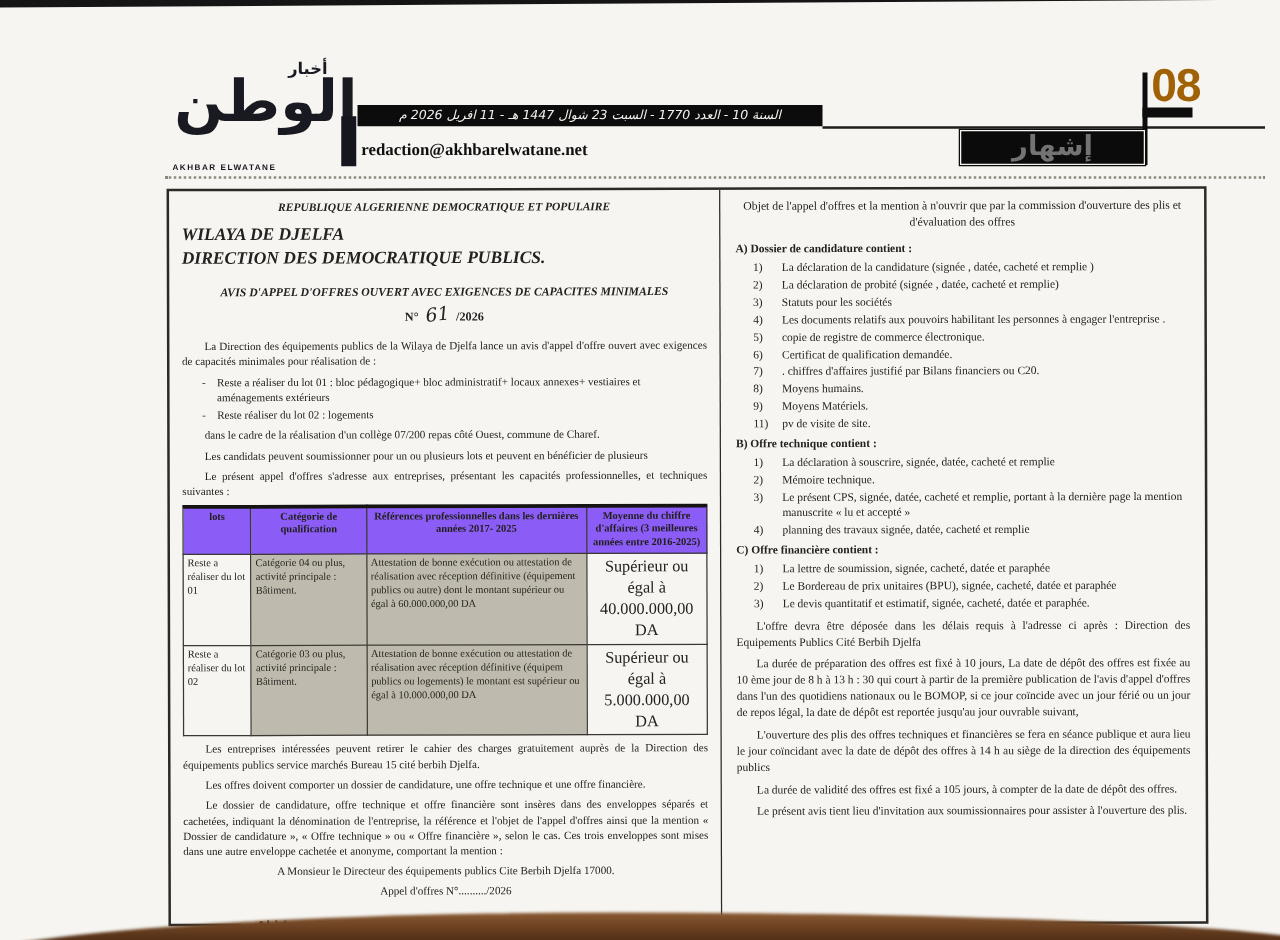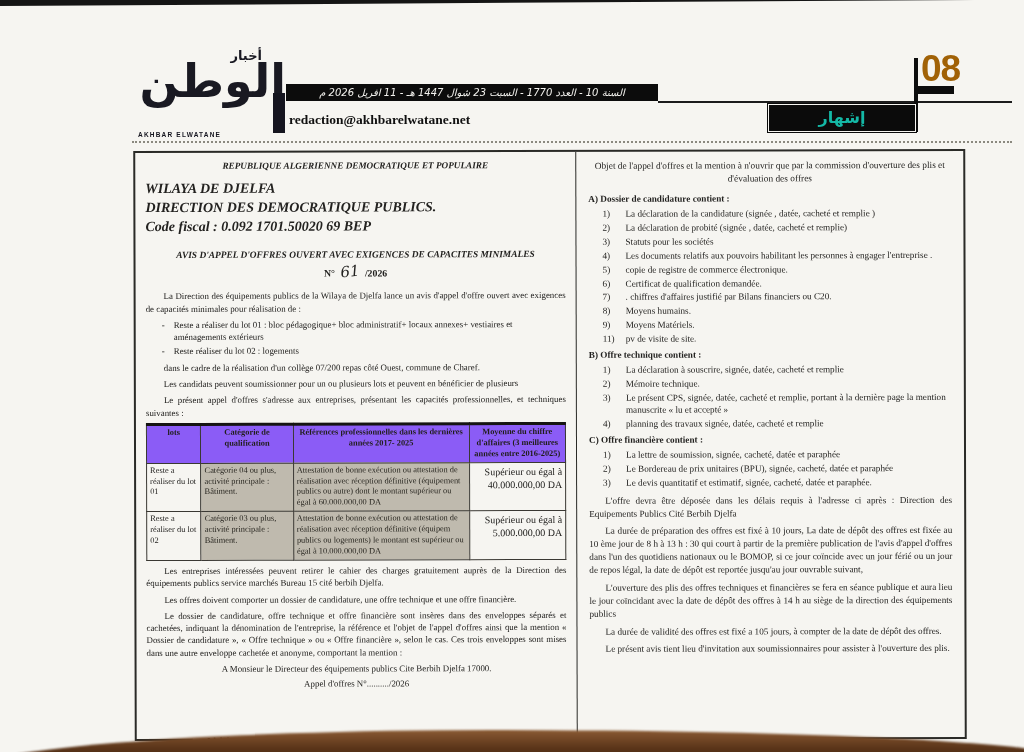--- a/index.html
+++ b/index.html
@@ -29,21 +29,21 @@
     text-align:center; direction:rtl; white-space:nowrap; overflow:hidden;font-style:italic;}
   .header-rule{position:absolute; left:658px; top:101px; width:354px; height:2px; background:#1c1c1c;}
   .email{position:absolute; left:289px; top:112px; font-family:"Liberation Serif",serif;
     font-weight:bold; font-size:13.5px; color:#101010;}
   .page-number{position:absolute; left:921px; top:48px; font-family:"Liberation Sans",sans-serif;
     font-weight:bold; font-size:37px; letter-spacing:-1px; color:#a16207;}
   .bracket-v{position:absolute; left:914px; top:58px; width:4px; height:74px; background:#0d0d0d;}
   .bracket-h{position:absolute; left:914px; top:86px; width:40px; height:8px; background:#0d0d0d;}
   .section-banner{position:absolute; left:768px; top:104px; width:146px; height:26px;
     background:#0b0b0b; border:1.5px solid #f6f5f1; outline:1.5px solid #0b0b0b;
-    color:#14b8a6; font-family:"DejaVu Sans",sans-serif; font-weight:bold; font-size:16px;
+    color:#737373; font-family:"DejaVu Sans",sans-serif; font-weight:bold; font-size:22px;
     line-height:25px; text-align:center; direction:rtl;}
   .dotted-rule{position:absolute; left:132px; top:141px; width:880px; height:0;
     border-top:2px dotted #8b897f;}
   
   .notice{position:absolute; left:134px; top:150px; width:828px; height:586px;
     border:2px solid #2a2a27; display:flex; transform:rotate(-0.15deg); background:#f6f5f1;}
   .col-left{width:420px; border-right:1.5px solid #2a2a27; padding:7px 10px 4px 10px;
     font-size:8.9px; line-height:1.38;}
   .col-right{flex:1; padding:8px 12px 4px 12px; font-size:9.2px; line-height:1.4;}
   .republic{font-style:italic; font-weight:bold; text-align:center; font-size:9.2px; margin-bottom:6px;}
@@ -54,21 +54,21 @@
     font-size:15px; transform:rotate(-6deg); margin:0 3px; font-weight:normal;}
   .para{text-align:justify; text-indent:18px; margin:4px 0;}
   .lot-item{display:flex; gap:6px; margin:2px 0 2px 16px; text-align:left;}
   .lot-item .dash{width:6px; flex:none;}
   
   table.qual{width:100%; border-collapse:collapse; margin:4px 0 3px 0; font-size:8.4px; line-height:1.3;
     border:1.5px solid #22211e; border-top:3px solid #151412;}
   table.qual th, table.qual td{border:1px solid #3a3833; padding:2px 3px; vertical-align:top;}
   table.qual th{background:#8b5cf6; color:#201e19; font-weight:bold; text-align:center;}
   td.smudge{background:#bfbaae; color:#27251f;}
-  td.clean{text-align:right; vertical-align:middle; font-size:10px;margin-top:44px;}
+  td.clean{text-align:center; vertical-align:middle; font-size:13px;margin-top:44px;}
   .mention{text-align:center; margin:3px 0;}
   .anep{position:absolute; bottom:-9px; left:56px; background:#f6f5f1; padding:0 12px;
     font-family:"Liberation Sans",sans-serif; font-weight:bold; font-size:11.5px; color:#111;}
   
   .objet{text-align:center; font-size:9.4px; margin-bottom:7px;}
   .sec-label{font-weight:bold; margin:3px 0 2px 0;}
   .sec-list{margin:0 0 2px 14px;}
   .sec-item{display:flex; gap:6px; margin:1px 0;}
   .sec-item .num{width:17px; flex:none;}
   .sec-item .txt{flex:1;}
@@ -98,21 +98,20 @@
   <div class="section-banner">إشهار</div>
 
   <div class="dotted-rule"></div>
 
   <div class="notice">
 
     <div class="col-left">
       <div class="republic">REPUBLIQUE ALGERIENNE DEMOCRATIQUE ET POPULAIRE</div>
       <div class="agency">WILAYA DE DJELFA</div>
       <div class="agency">DIRECTION DES DEMOCRATIQUE PUBLICS.</div>
-      <div class="agency">Code fiscal : 0.092 1701.50020 69 BEP</div>
 
       <div class="title-line">AVIS D'APPEL D'OFFRES OUVERT AVEC EXIGENCES DE CAPACITES MINIMALES</div>
       <div class="num-line">
         <span>N°</span>
         <span class="handwritten">61</span>
         <span>/2026</span>
       </div>
 
       <div class="para">La Direction des équipements publics de la Wilaya de Djelfa lance un avis d'appel d'offre ouvert avec exigences de capacités minimales pour réalisation de :</div>
 

